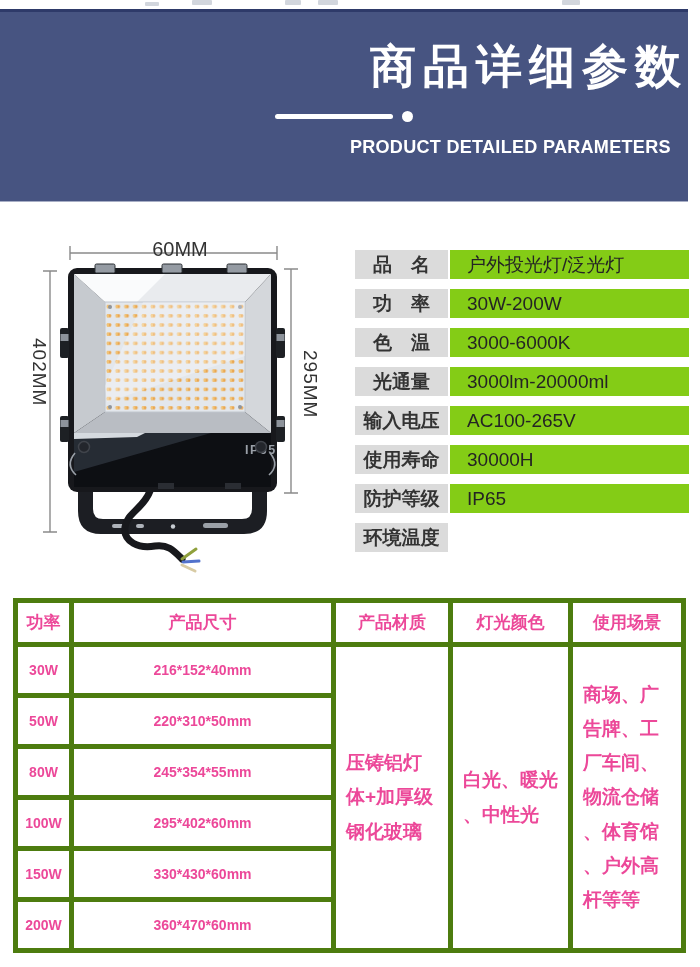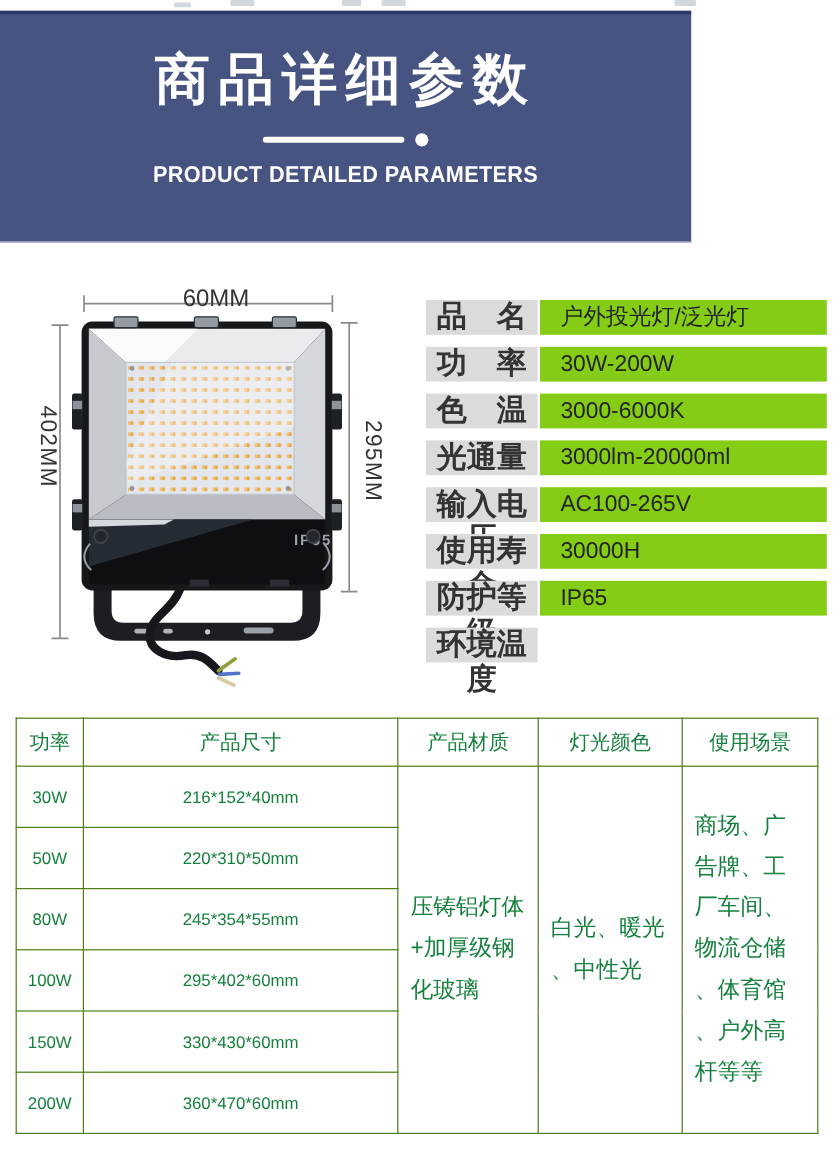--- a/index.html
+++ b/index.html
@@ -7,23 +7,23 @@
     width:700px;height:967px;position:relative;overflow:hidden;
     background:#ffffff;
     font-family:"Liberation Sans","DejaVu Sans",sans-serif;
     color:#222;
   }
   
   .top-strip{position:absolute;left:0;top:0;width:700px;height:9px;background:#fff;}
   .frag{position:absolute;background:#c3c8d2;opacity:.75;border-radius:1px;}
   
   .banner{
-    position:absolute;left:0;top:9px;width:576px;height:193px;
+    position:absolute;left:0;top:9px;width:688px;height:193px;
     background:#475481;border-top:3px solid #2e3a69;border-bottom:1px solid #a7aec5;
-    box-sizing:border-box;text-align:center;
+    box-sizing:border-box;text-align:right;
   }
   .banner-title{
     margin-top:30px;font-size:46px;line-height:1.05;font-weight:700;
     color:#ffffff;letter-spacing:7px;
   }
   .banner-divider{
     margin:21px auto 0;width:138px;height:11px;
     display:flex;align-items:center;justify-content:space-between;
   }
   .banner-divider .bar{width:118px;height:5px;background:#fff;border-radius:3px;}
@@ -37,33 +37,33 @@
   .dim-label{position:absolute;color:#333;font-size:19px;}
   .dim-top{left:100px;top:28px;width:130px;text-align:center;font-size:20px;}
   .dim-vert{writing-mode:vertical-rl;text-orientation:mixed;letter-spacing:1px;}
   .dim-left{left:13px;top:128px;}
   .dim-right{left:284px;top:140px;}
   
   .spec-table{position:absolute;left:355px;top:250px;width:334px;}
   .spec-row{display:flex;height:29px;margin-bottom:10px;}
   .spec-label{
     width:93px;background:#dbdbdb;color:#333;font-weight:700;
-    font-size:25px;line-height:29px;text-align:center;
+    font-size:19px;line-height:29px;text-align:center;
   }
   .spec-value{
     flex:1;margin-left:2px;background:#84cc16;color:#242424;
     font-size:19px;line-height:29px;padding-left:17px;
   }
   
   .size-table{
     position:absolute;left:13px;top:598px;width:668px;
     border-collapse:collapse;table-layout:fixed;
   }
   .size-table th,.size-table td{
-    border:1px solid #4d7c0f;color:#15803d;font-weight:400;
+    border:5px solid #4d7c0f;color:#ec4899;font-weight:700;
     text-align:center;vertical-align:middle;padding:0;
   }
   .size-table th{font-size:17px;height:39px;}
   .size-table td{font-size:14px;}
   .size-table .merged{
     font-size:19px;line-height:1.8;text-align:left;
     padding:12px 10px;line-break:anywhere;
   }
   .row-h{height:51px;}
 </style>

